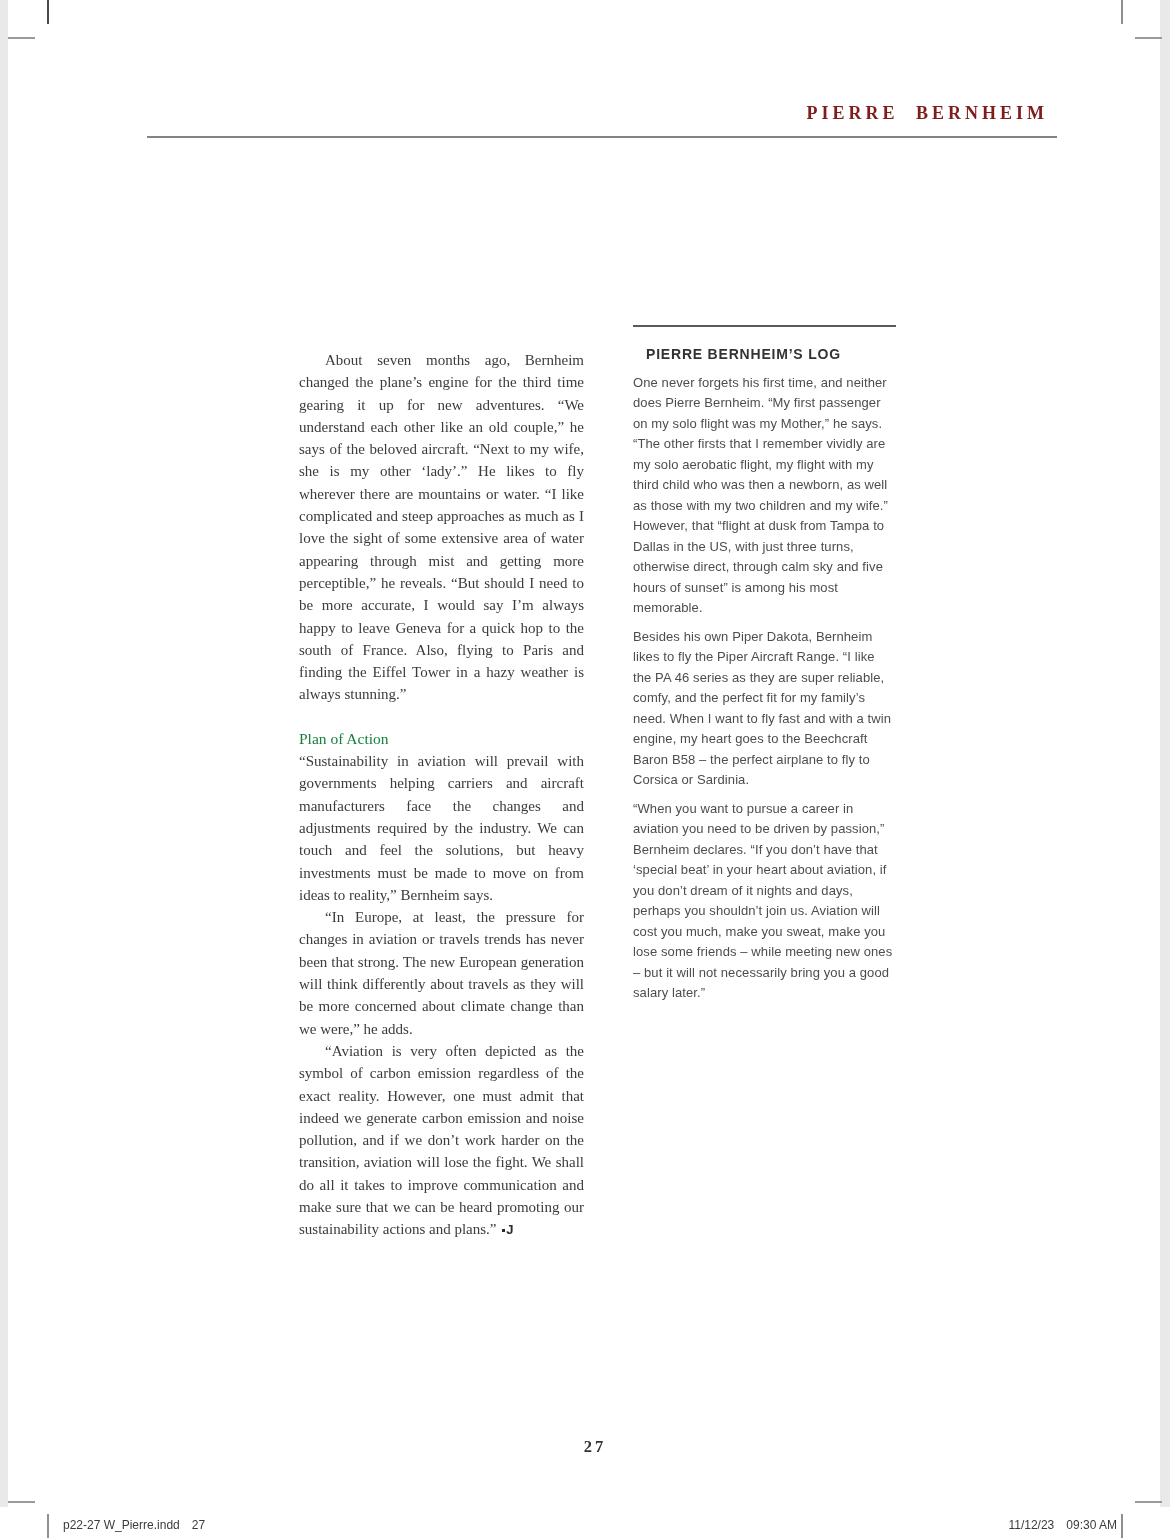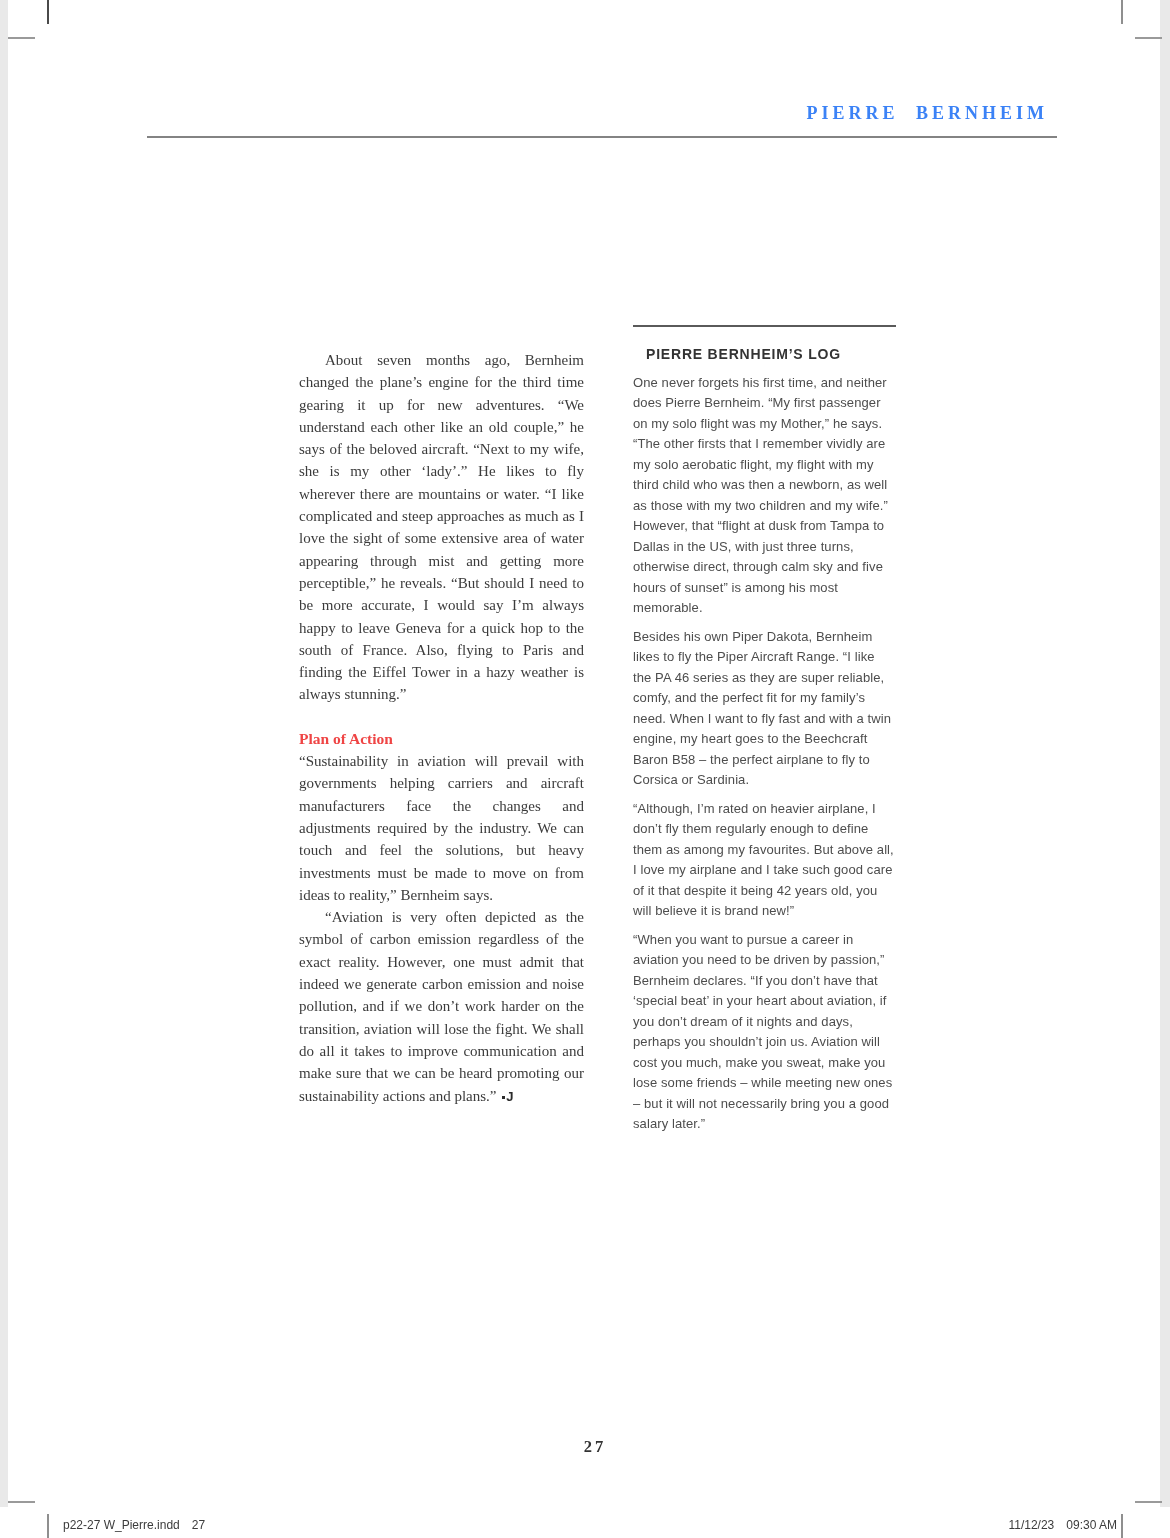--- a/index.html
+++ b/index.html
@@ -27,41 +27,41 @@
   .crop.bl-h { left: 8px;   top: 1501px; }
   .crop.br-h { left: 1135px; top: 1501px; }
   .crop.bl-v { left: 47px;  top: 1514px; }
   .crop.br-v { left: 1121px; top: 1514px; }
 
   
   .page-header {
     position: absolute; left: 147px; top: 103px; width: 901px;
     text-align: right;
     font-family: "Liberation Serif", serif;
-    font-weight: 700; font-size: 18px; color: #3b82f6;
+    font-weight: 700; font-size: 18px; color: #7f1d1d;
     letter-spacing: 4px; word-spacing: 9px;
   }
   .header-rule {
     position: absolute; left: 147px; top: 136px; width: 910px; height: 2px;
     background: #838383;
   }
 
   
   .col-left {
     position: absolute; left: 299px; top: 321px; width: 285px;
     font-family: "Liberation Serif", serif;
     font-size: 15px; line-height: 22.3px; color: #3b3b3b;
     text-align: justify;
     margin-top: 28px;
   }
   .col-left p { margin: 0; }
   .col-left p.indent { text-indent: 26px; }
   .col-left h3 {
     margin: 22px 0 0 0;
-    font-size: 15.5px; line-height: 22.3px; font-weight: 700; color: #ef4444;
+    font-size: 15.5px; line-height: 22.3px; font-weight: 400; color: #15803d;
   }
   .end-mark {
     font-family: "Liberation Sans", sans-serif;
     font-weight: 700; font-size: 13px; color: #2b2b2b;
     white-space: nowrap;
   }
   .end-mark::before {
     content: ""; display: inline-block;
     width: 3px; height: 3px; background: #2b2b2b;
     margin: 0 1px 2px 2px; vertical-align: baseline;
@@ -119,29 +119,29 @@
   <div class="crop h br-h"></div>
   <div class="crop v br-v"></div>
 
   <div class="page-header">PIERRE BERNHEIM</div>
   <div class="header-rule"></div>
 
   <div class="col-left">
     <p class="indent">About seven months ago, Bernheim changed the plane’s engine for the third time gearing it up for new adventures. “We understand each other like an old couple,” he says of the beloved aircraft. “Next to my wife, she is my other ‘lady’.”  He likes to fly wherever there are mountains or water. “I like complicated and steep approaches as much as I love the sight of some extensive area of water appearing through mist and getting more perceptible,” he reveals. “But should I need to be more accurate, I would say I’m always happy to leave Geneva for a quick hop to the south of France. Also, flying to Paris and finding the Eiffel Tower in a hazy weather is always stunning.”</p>
     <h3>Plan of Action</h3>
     <p>“Sustainability in aviation will prevail with governments helping carriers and aircraft manufacturers face the changes and adjustments required by the industry. We can touch and feel the solutions, but heavy investments must be made to move on from ideas to reality,” Bernheim says.</p>
+    <p class="indent">“In Europe, at least, the pressure for changes in aviation or travels trends has never been that strong. The new European generation will think differently about travels as they will be more concerned about climate change than we were,” he adds.</p>
     <p class="indent"><span>“Aviation is very often depicted as the symbol of carbon emission regardless of the exact reality. However, one must admit that indeed we generate carbon emission and noise pollution, and if we don’t work harder on the transition, aviation will lose the fight. We shall do all it takes to improve communication and make sure that we can be heard promoting our sustainability actions and plans.”</span> <span class="end-mark">J</span></p>
   </div>
 
   <div class="col-right">
     <div class="sidebar-rule"></div>
     <div class="sidebar-heading">PIERRE BERNHEIM’S LOG</div>
     <p class="sb-para">One never forgets his first time, and neither does Pierre Bernheim. “My first passenger on my solo flight was my Mother,” he says. “The other firsts that I remember vividly are my solo aerobatic flight, my flight with my third child who was then a newborn, as well as those with my two children and my wife.” However, that “flight at dusk from Tampa to Dallas in the US, with just three turns, otherwise direct, through calm sky and five hours of sunset” is among his most memorable.</p>
     <p class="sb-para">Besides his own Piper Dakota, Bernheim likes to fly the Piper Aircraft Range. “I like the PA 46 series as they are super reliable, comfy, and the perfect fit for my family’s need. When I want to fly fast and with a twin engine, my heart goes to the Beechcraft Baron B58 – the perfect airplane to fly to Corsica or Sardinia.</p>
-    <p class="sb-para">“Although, I’m rated on heavier airplane, I don’t fly them regularly enough to define them as among my favourites. But above all, I love my airplane and I take such good care of it that despite it being 42 years old, you will believe it is brand new!”</p>
     <p class="sb-para">“When you want to pursue a career in aviation you need to be driven by passion,” Bernheim declares. “If you don’t have that ‘special beat’ in your heart about aviation, if you don’t dream of it nights and days, perhaps you shouldn’t join us. Aviation will cost you much, make you sweat, make you lose some friends – while meeting new ones – but it will not necessarily bring you a good salary later.”</p>
   </div>
 
   <div class="page-number">27</div>
 
   <div class="slug">
     <span class="slug-left"><span>p22-27 W_Pierre.indd</span><span class="gap"></span><span>27</span></span>
     <span class="slug-right"><span>11/12/23</span><span class="gap"></span><span>09:30 AM</span></span>
   </div>
 

